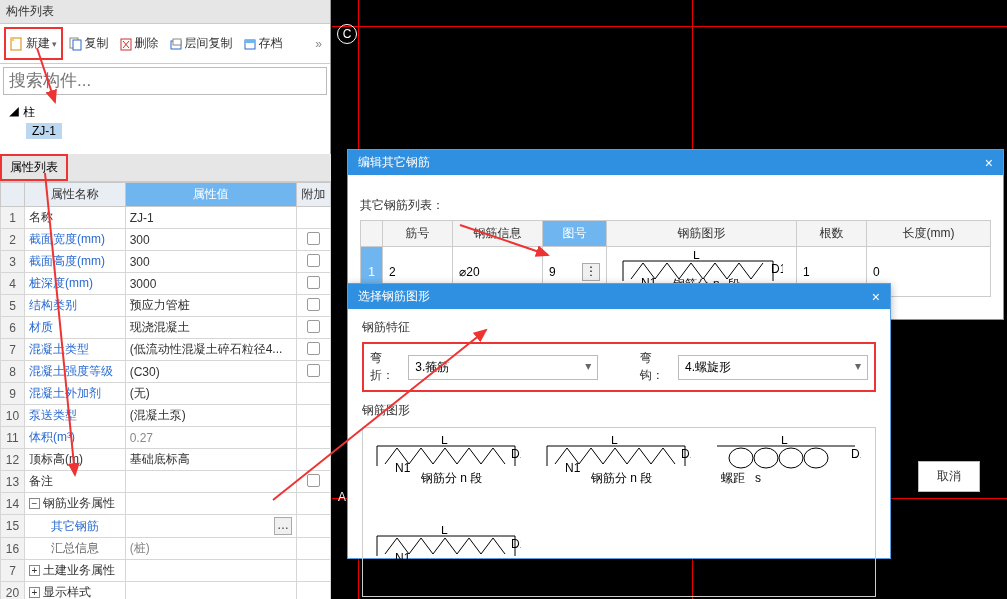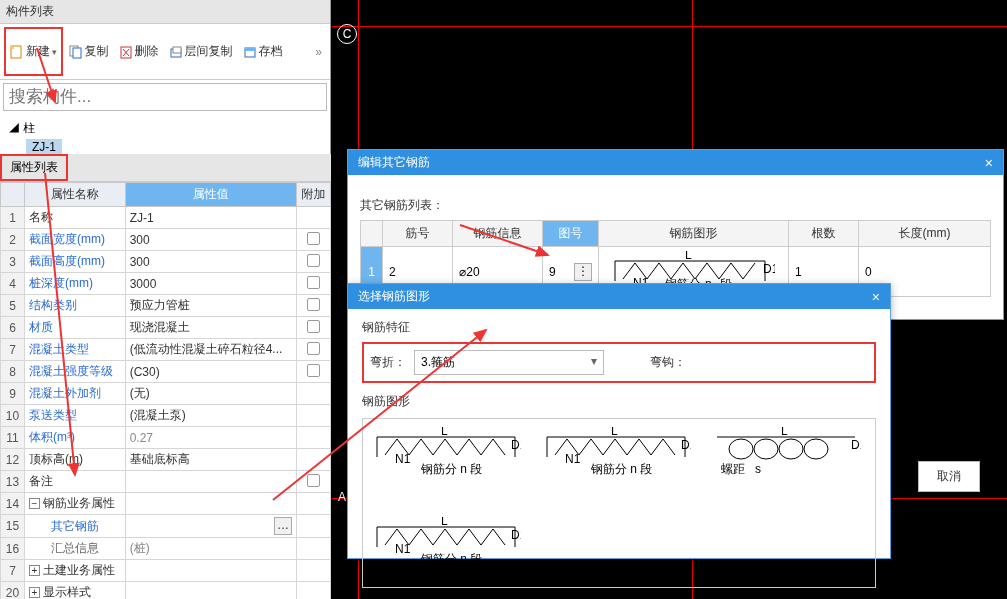--- a/index.html
+++ b/index.html
@@ -1,20 +1,20 @@
 <!DOCTYPE html>
 <html><head>
 <meta charset="utf-8">
 <style>
 *{box-sizing:border-box;margin:0;padding:0;font-family:"Microsoft YaHei","SimSun",sans-serif;font-size:12px}
 body{width:1007px;height:599px;background:#000;position:relative;overflow:hidden}
 .left-col{position:absolute;left:0;top:0;width:331px;height:599px;background:#ffffff;border-right:1px solid #999}
 .panel-header{background:#e6e6e6;border-bottom:1px solid #ccc;padding:3px 6px;font-size:12px;color:#333}
 .toolbar{display:flex;gap:2px;padding:3px 4px;border-bottom:1px solid #ccc;align-items:center}
-.tbtn{display:flex;align-items:center;gap:2px;padding:14px 4px;cursor:pointer;font-size:12px;color:#333}
+.tbtn{display:flex;align-items:center;gap:2px;padding:6px 4px;cursor:pointer;font-size:12px;color:#333}
 .tbtn .ic{width:14px;height:14px;display:inline-block}
 .red-box{border:2px solid #e33}
 .search-row{padding:3px}
 .search-row input{width:100%;border:1px solid #bbb;padding:3px 5px;font-size:17px;color:#888}
 .tree{padding:4px 8px;font-size:12px}
 .tree-node{padding:2px 0}
 .tree-leaf{margin-left:18px;padding:1px 6px;display:inline-block}
 .sel{background:#bcd7f0}
 .prop-panel{position:absolute;left:0;top:154px;width:331px}
 .prop-head-row{background:#e6e6e6;border-bottom:1px solid #ccc}
@@ -261,21 +261,21 @@
     <span class="x">×</span>
   </div>
   <div class="dlg1-body">
     <div class="lbl">其它钢筋列表：</div>
     <table class="grid">
       <tbody>
           <tr>
         <th style="width:22px"></th>
         <th style="width:70px">筋号</th>
         <th style="width:90px">钢筋信息</th>
-        <th style="width:56px" class="active red-box">图号</th>
+        <th style="width:64px" class="active red-box">图号</th>
         <th style="width:190px">钢筋图形</th>
         <th style="width:70px">根数</th>
         <th>长度(mm)</th>
       </tr>
       <tr>
         <td class="rnum">1</td>
         <td>2</td>
         <td>⌀20</td>
         <td class="red-box">
           <div class="ellipsis-cell">
@@ -311,20 +311,21 @@
     <span>选择钢筋图形</span>
     <span class="x">×</span>
   </div>
   <div class="dlg2-body">
     <div class="lbl">钢筋特征</div>
     <div class="feat-row red-box" style="padding:6px">
       <label>弯折：</label>
       <div class="sel-box"><span>3.箍筋</span></div>
       <div style="width:30px"></div>
       <label>弯钩：</label>
+      <div class="sel-box"><span>4.螺旋形</span></div>
     </div>
     <div class="lbl" style="margin-top:10px">钢筋图形</div>
     <div class="shape-grid">
       <div class="shape-cell">
         <svg viewBox="0 0 150 60">
             <text x="70" y="8" font-size="9">L</text>
             <line x1="6" y1="10" x2="144" y2="10" stroke="#000"></line>
             <polyline points="14,28 26,12 38,28 50,12 62,28 74,12 86,28 98,12 110,28 122,12 134,28" fill="none" stroke="#000"></polyline>
             <line x1="6" y1="10" x2="6" y2="30" stroke="#000"></line>
             <line x1="144" y1="10" x2="144" y2="30" stroke="#000"></line>

